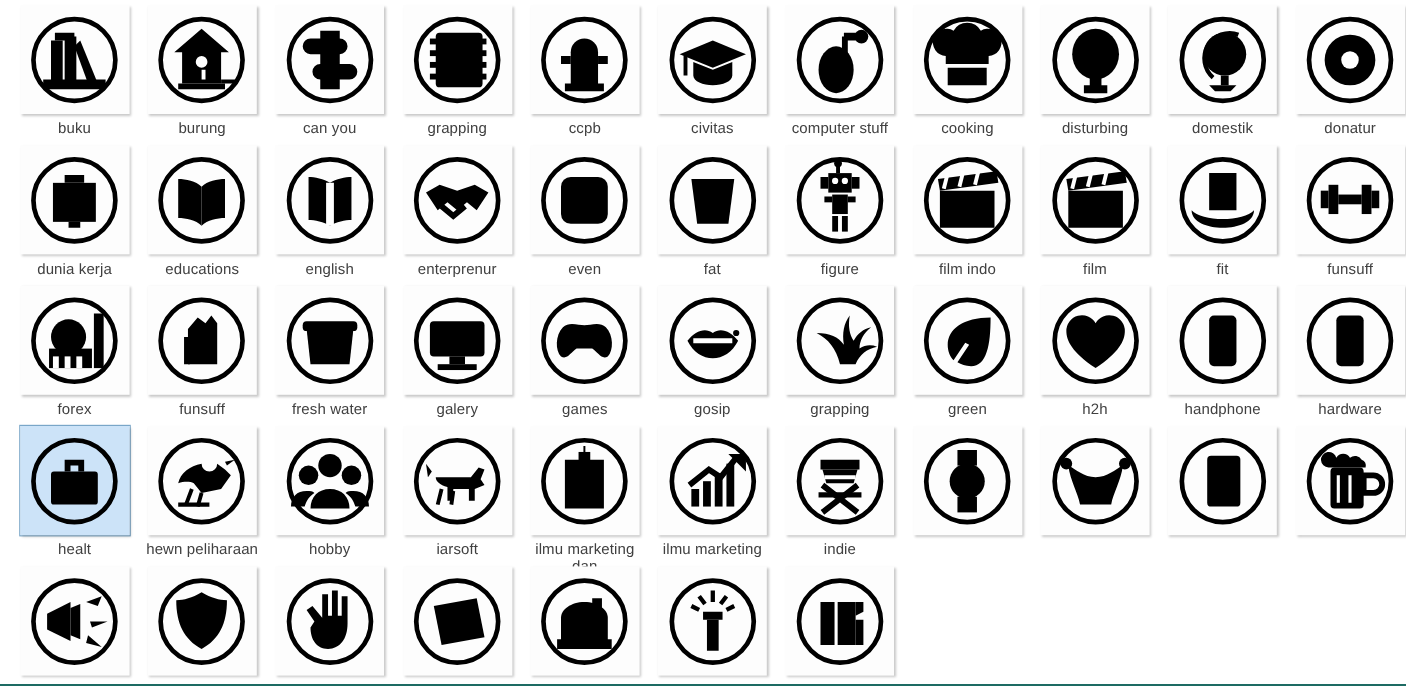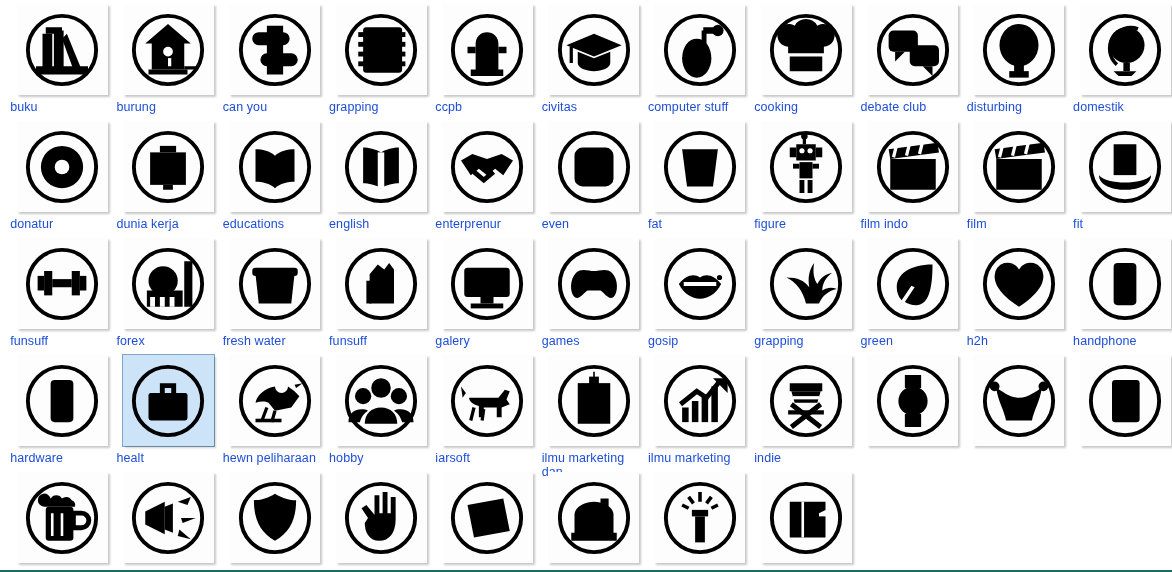--- a/index.html
+++ b/index.html
@@ -38,22 +38,22 @@
     background:#cce3f8;
     border:1px solid #7aa7c9;
   }
   .cell.selected .thumb{
     background:#cce3f8;
     box-shadow:1.5px 1.5px 2px rgba(0,0,0,0.18);
   }
   .label{
     margin-top:4px;
     font-size:12.5px;line-height:14px;
-    color:#1d4ed8;
-    text-align:left;
+    color:#404040;
+    text-align:center;
     width:104px;
     word-wrap:break-word;
     letter-spacing:.1px;
   }
   svg.glyph{display:block;}
   .bottomline{
     position:absolute;left:0;bottom:0;width:1172px;height:2px;
     background:#1d6b63;
   }
 </style>
@@ -189,36 +189,20 @@
         </div>
       </div>
       <div class="label">cooking</div>
     </div>
     <div class="cell">
       <div class="thumbwrap">
         <div class="thumb">
           <svg class="glyph" width="78" height="78" viewBox="0 0 48 48">
             <circle cx="24" cy="24" r="21" fill="none" stroke="#000" stroke-width="2.4"></circle>
             <g fill="#000">
-              <rect x="9" y="12" width="18" height="13" rx="3"></rect>
-              <path d="M13 25h6l-6 6z"></path>
-              <rect x="22" y="21" width="18" height="13" rx="3"></rect>
-              <path d="M36 34h-6l6 6z"></path>
-            </g>
-          </svg>
-        </div>
-      </div>
-      <div class="label">debate club</div>
-    </div>
-    <div class="cell">
-      <div class="thumbwrap">
-        <div class="thumb">
-          <svg class="glyph" width="78" height="78" viewBox="0 0 48 48">
-            <circle cx="24" cy="24" r="21" fill="none" stroke="#000" stroke-width="2.4"></circle>
-            <g fill="#000">
               <ellipse cx="24" cy="21" rx="12" ry="13"></ellipse>
               <path d="M21 33h6v6h-6z"></path>
               <path d="M18 37h12v4H18z"></path>
             </g>
           </svg>
         </div>
       </div>
       <div class="label">disturbing</div>
     </div>
     <div class="cell">
@@ -441,41 +425,41 @@
         </div>
       </div>
       <div class="label">forex</div>
     </div>
     <div class="cell">
       <div class="thumbwrap">
         <div class="thumb">
           <svg class="glyph" width="78" height="78" viewBox="0 0 48 48">
             <circle cx="24" cy="24" r="21" fill="none" stroke="#000" stroke-width="2.4"></circle>
             <g fill="#000">
+              <path d="M17 18l5-6 4 3 3-4 3 4v21H17z"></path>
+              <path d="M15 22h3v14h-3z"></path>
+            </g>
+          </svg>
+        </div>
+      </div>
+      <div class="label">funsuff</div>
+    </div>
+    <div class="cell">
+      <div class="thumbwrap">
+        <div class="thumb">
+          <svg class="glyph" width="78" height="78" viewBox="0 0 48 48">
+            <circle cx="24" cy="24" r="21" fill="none" stroke="#000" stroke-width="2.4"></circle>
+            <g fill="#000">
               <path d="M12 18h24l-2 18H14z"></path>
               <rect x="10" y="14" width="28" height="5" rx="2"></rect>
             </g>
           </svg>
         </div>
       </div>
       <div class="label">fresh water</div>
-    </div>
-    <div class="cell">
-      <div class="thumbwrap">
-        <div class="thumb">
-          <svg class="glyph" width="78" height="78" viewBox="0 0 48 48">
-            <circle cx="24" cy="24" r="21" fill="none" stroke="#000" stroke-width="2.4"></circle>
-            <g fill="#000">
-              <path d="M17 18l5-6 4 3 3-4 3 4v21H17z"></path>
-              <path d="M15 22h3v14h-3z"></path>
-            </g>
-          </svg>
-        </div>
-      </div>
-      <div class="label">funsuff</div>
     </div>
     <div class="cell">
       <div class="thumbwrap">
         <div class="thumb">
           <svg class="glyph" width="78" height="78" viewBox="0 0 48 48">
             <circle cx="24" cy="24" r="21" fill="none" stroke="#000" stroke-width="2.4"></circle>
             <g fill="#000">
               <rect x="10" y="14" width="28" height="18" rx="2"></rect>
               <rect x="20" y="32" width="8" height="4"></rect>
               <rect x="14" y="36" width="20" height="3"></rect>

